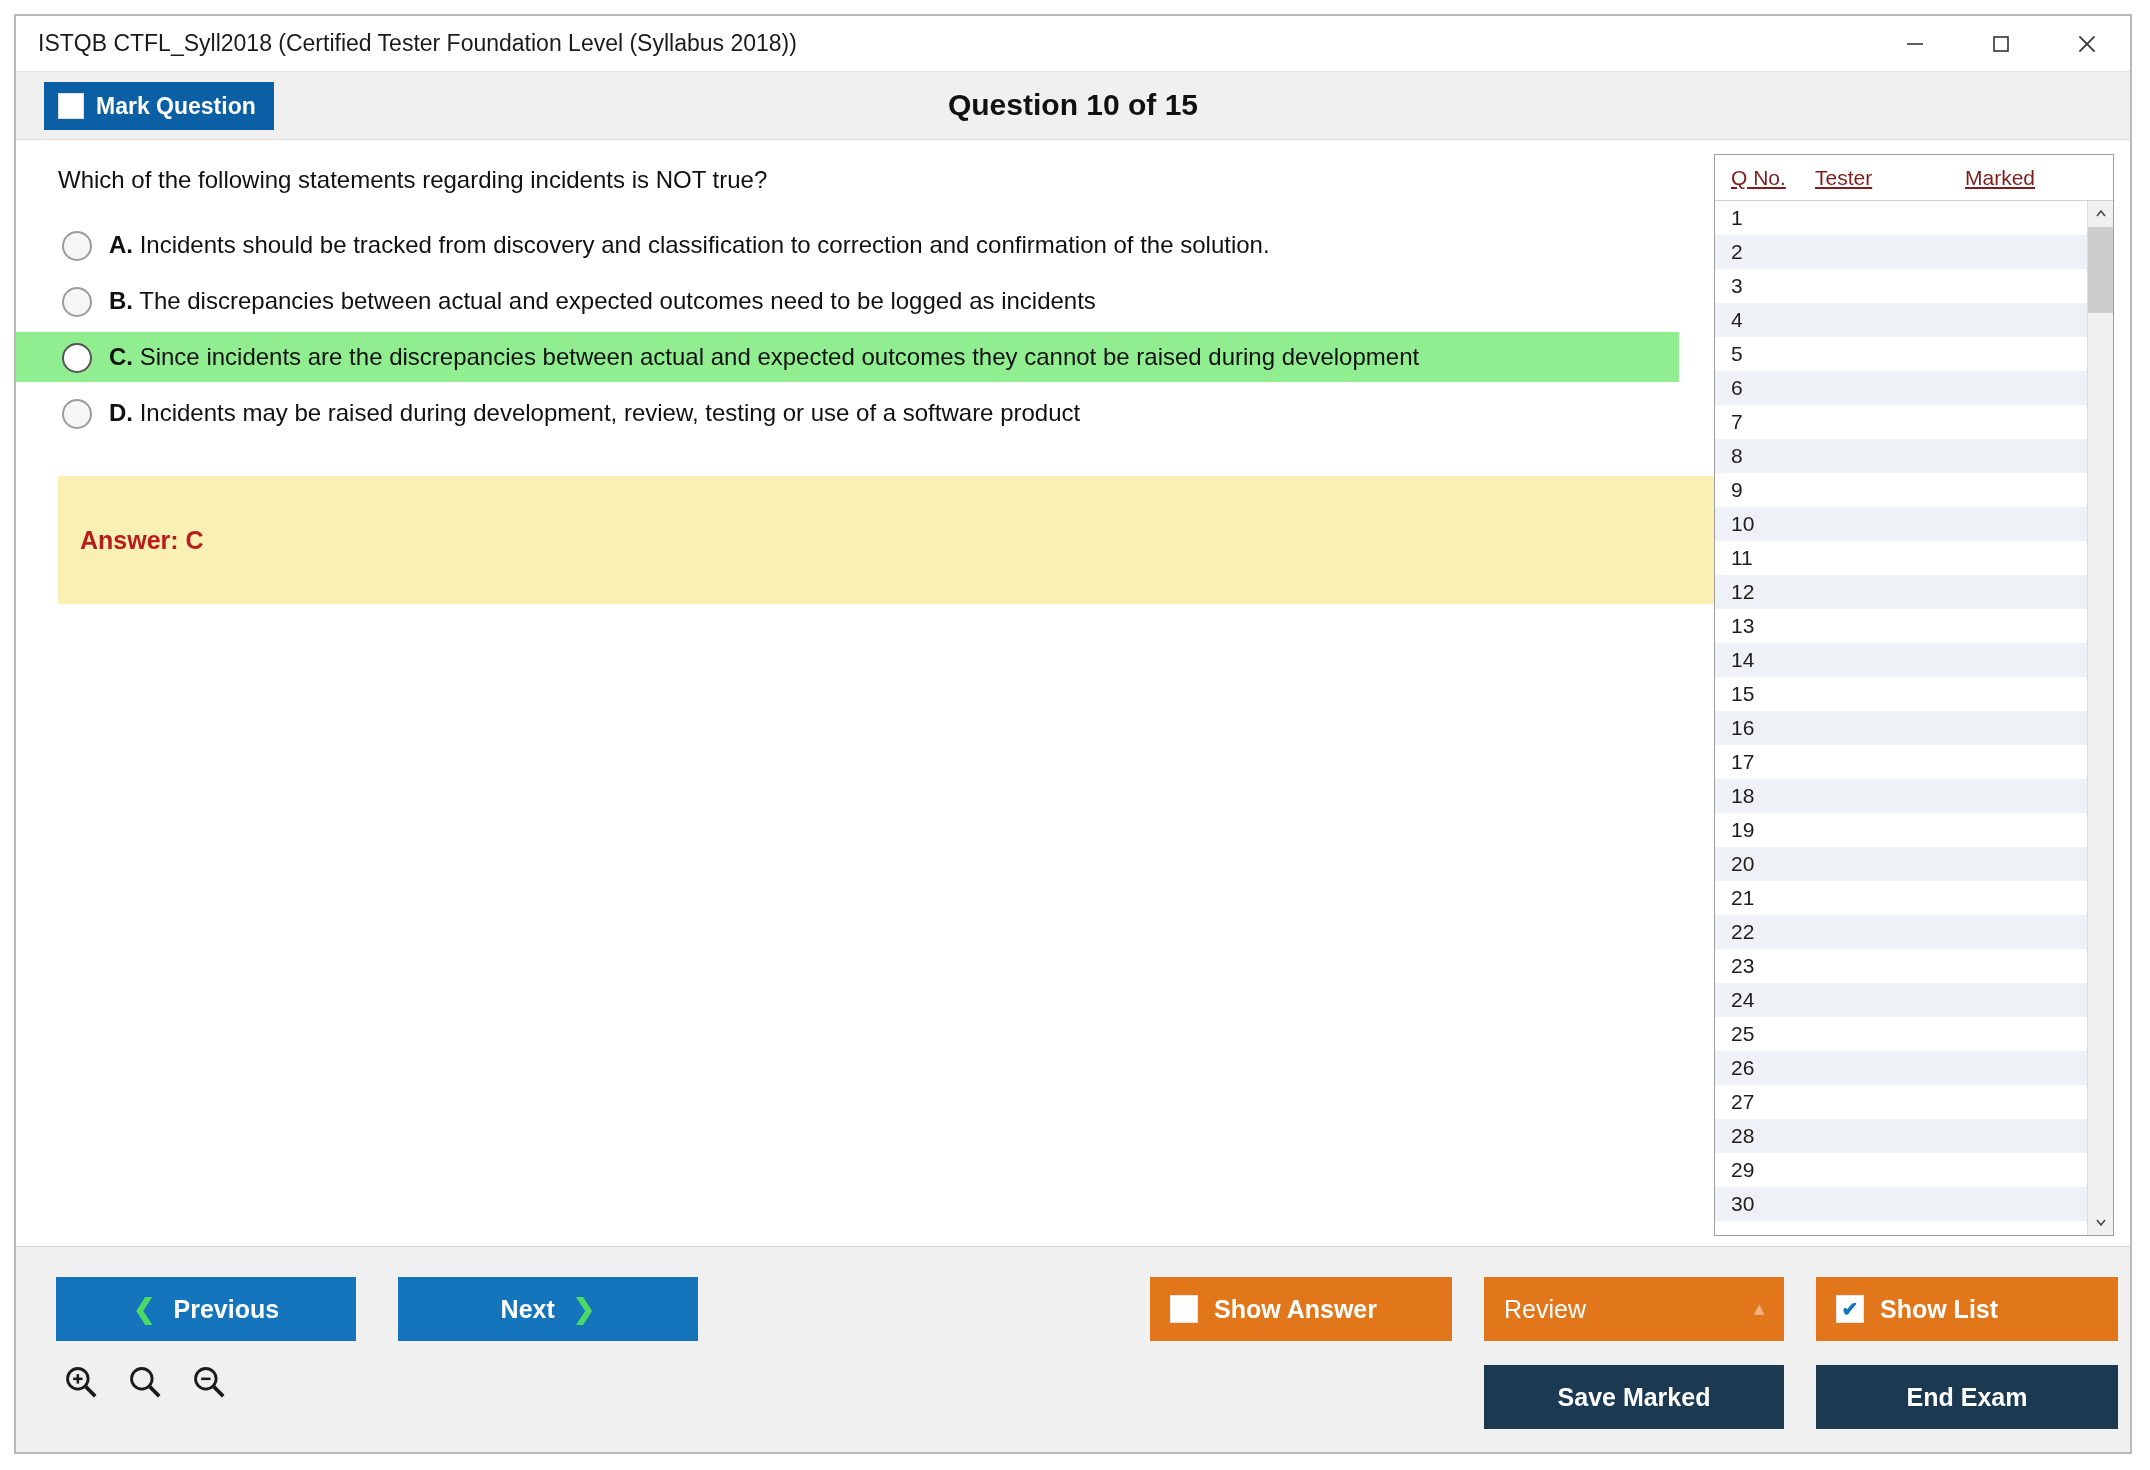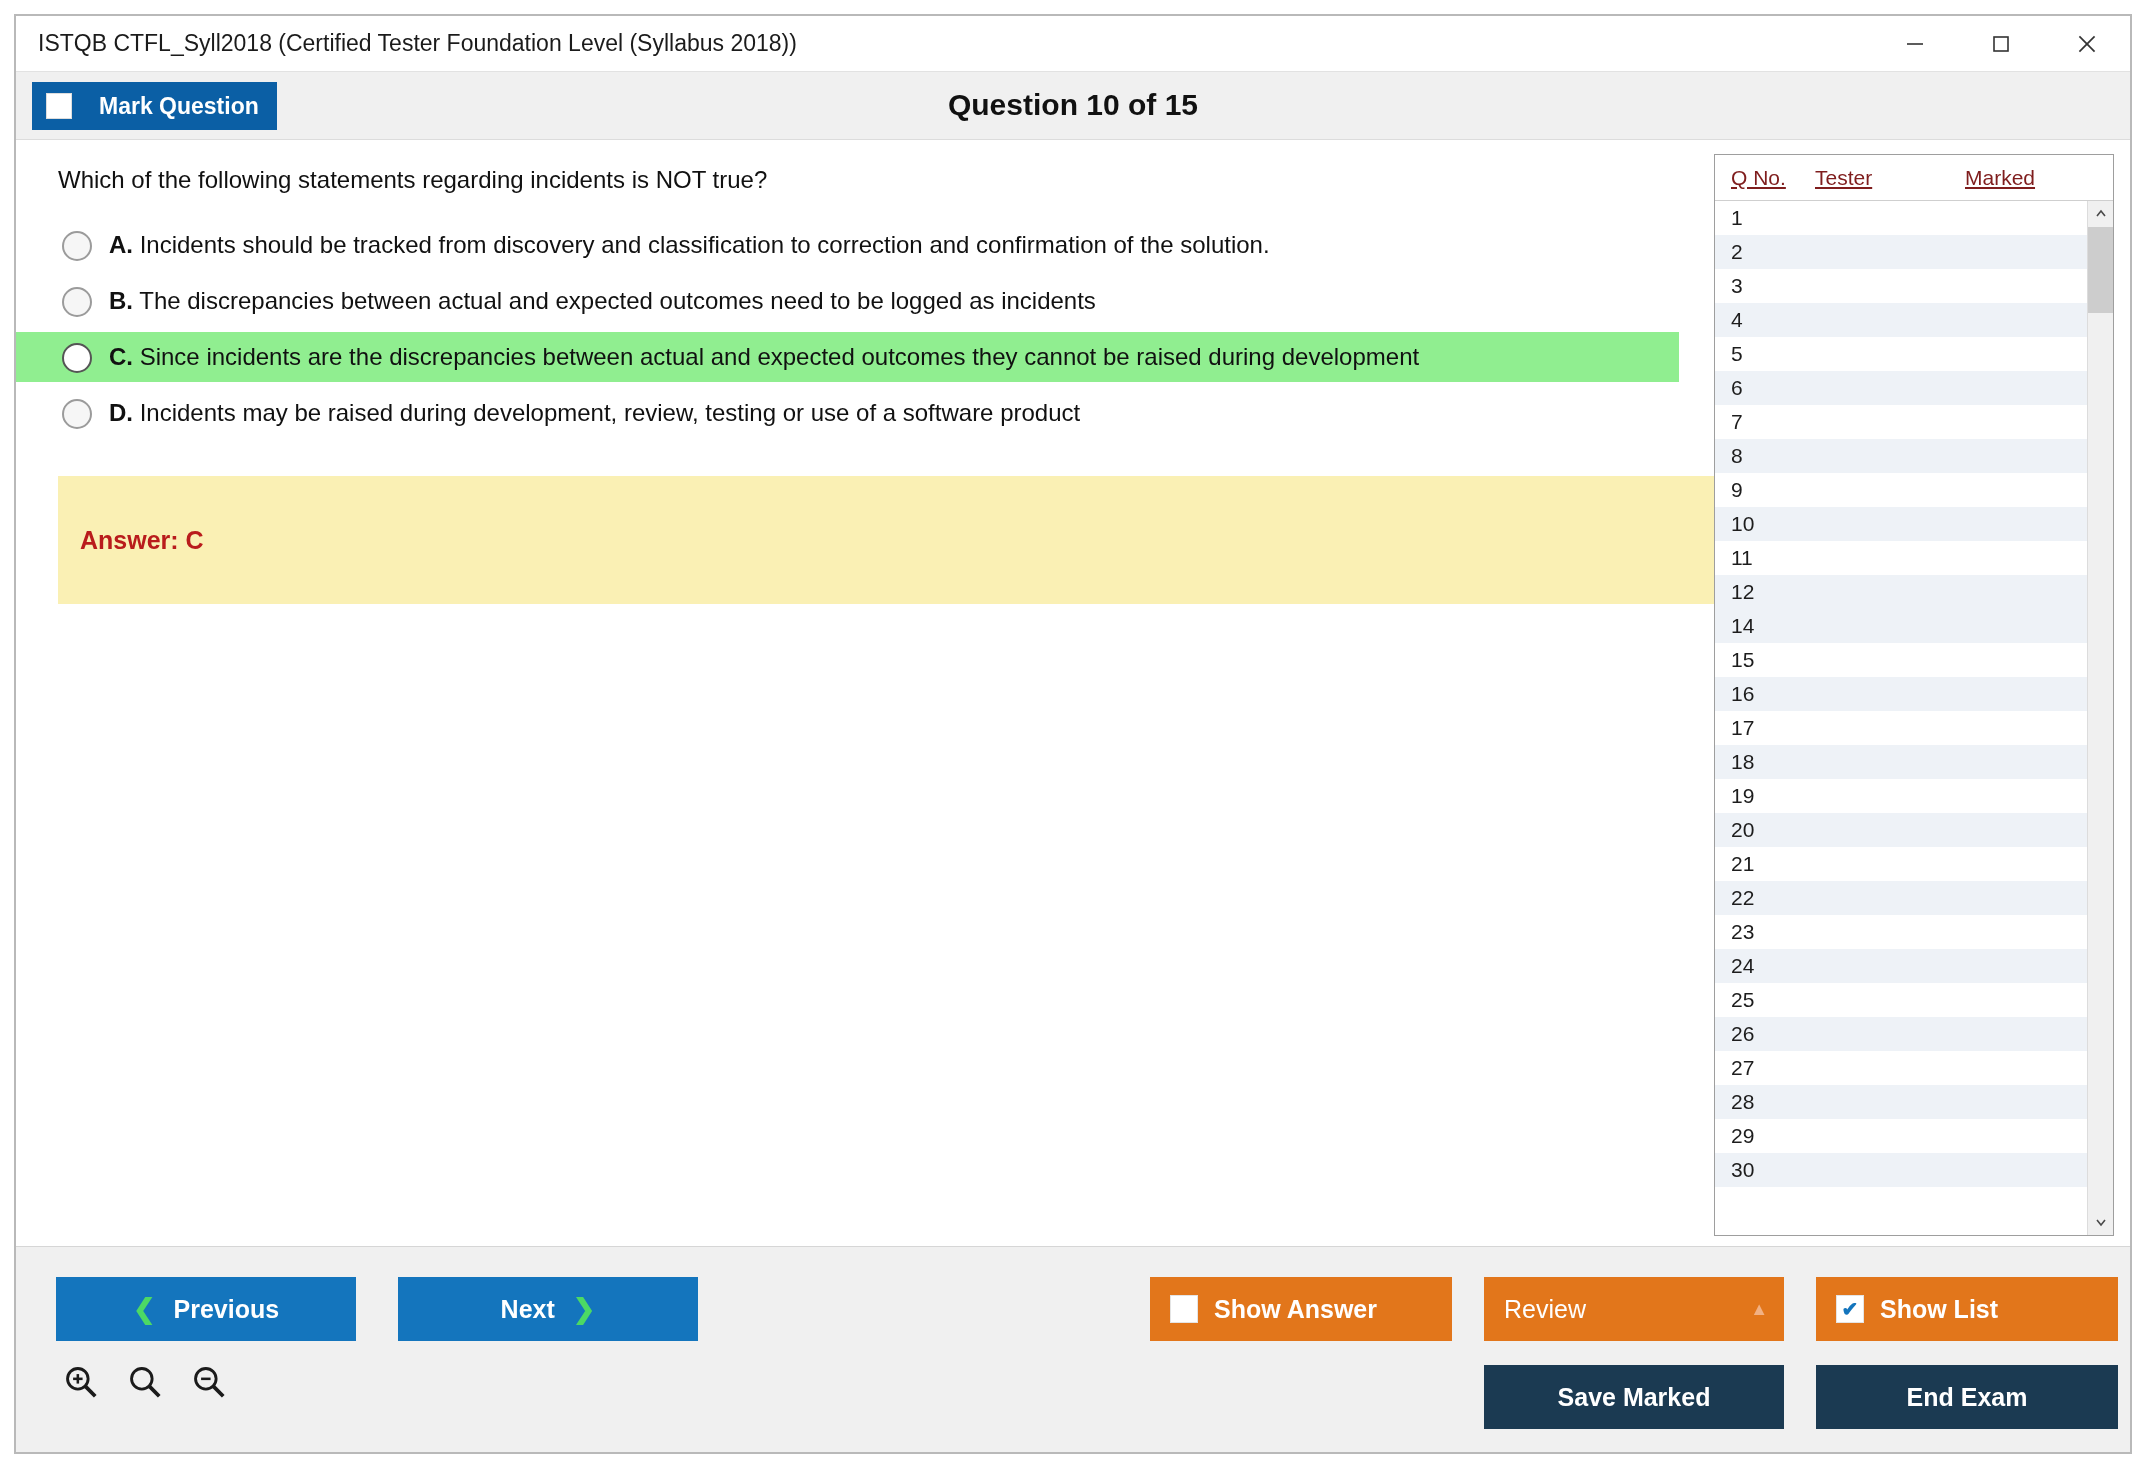--- a/index.html
+++ b/index.html
@@ -61,32 +61,31 @@
   .header-band {
     height: 68px;
     min-height: 68px;
     background: #f0f0f0;
     position: relative;
     border-bottom: 1px solid #dcdcdc;
     box-sizing: border-box;
   }
   .mark-question {
     position: absolute;
-    left: 16px;
+    left: 28px;
     top: 10px;
     height: 48px;
     background: #0b5fa5;
     color: #ffffff;
     font-size: 23px;
     font-weight: bold;
     display: flex;
     align-items: center;
     padding: 0 18px 0 14px;
     box-sizing: border-box;
-    gap: 15px;
   }
   .mq-box {
     width: 24px;
     height: 24px;
     background: #ffffff;
     border: 1px solid #dddddd;
     margin-right: 12px;
   }
   .question-counter {
     position: absolute;
@@ -462,20 +461,25 @@
               <div class="lr-ans"></div>
               <div class="lr-marked"></div>
             </div>
             <div class="list-row">
               <div class="lr-no">11</div>
               <div class="lr-ans"></div>
               <div class="lr-marked"></div>
             </div>
             <div class="list-row alt">
               <div class="lr-no">12</div>
+              <div class="lr-ans"></div>
+              <div class="lr-marked"></div>
+            </div>
+            <div class="list-row">
+              <div class="lr-no">13</div>
               <div class="lr-ans"></div>
               <div class="lr-marked"></div>
             </div>
             <div class="list-row alt">
               <div class="lr-no">14</div>
               <div class="lr-ans"></div>
               <div class="lr-marked"></div>
             </div>
             <div class="list-row">
               <div class="lr-no">15</div>

